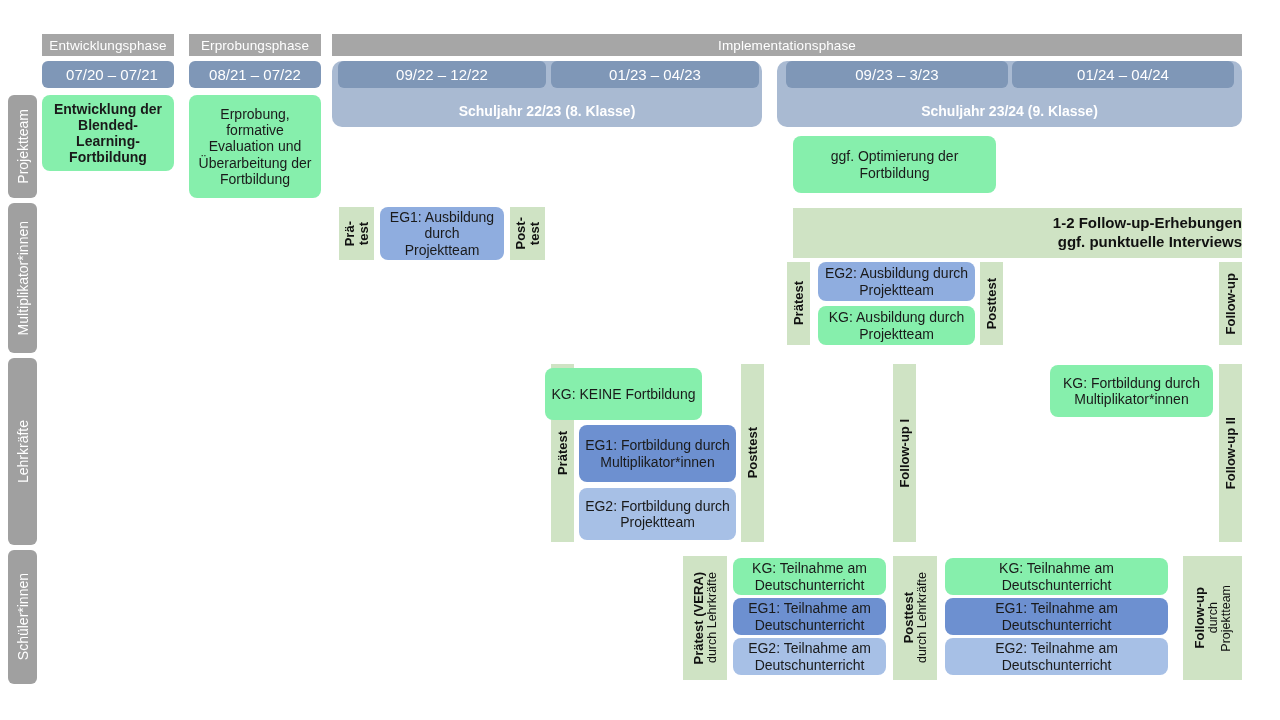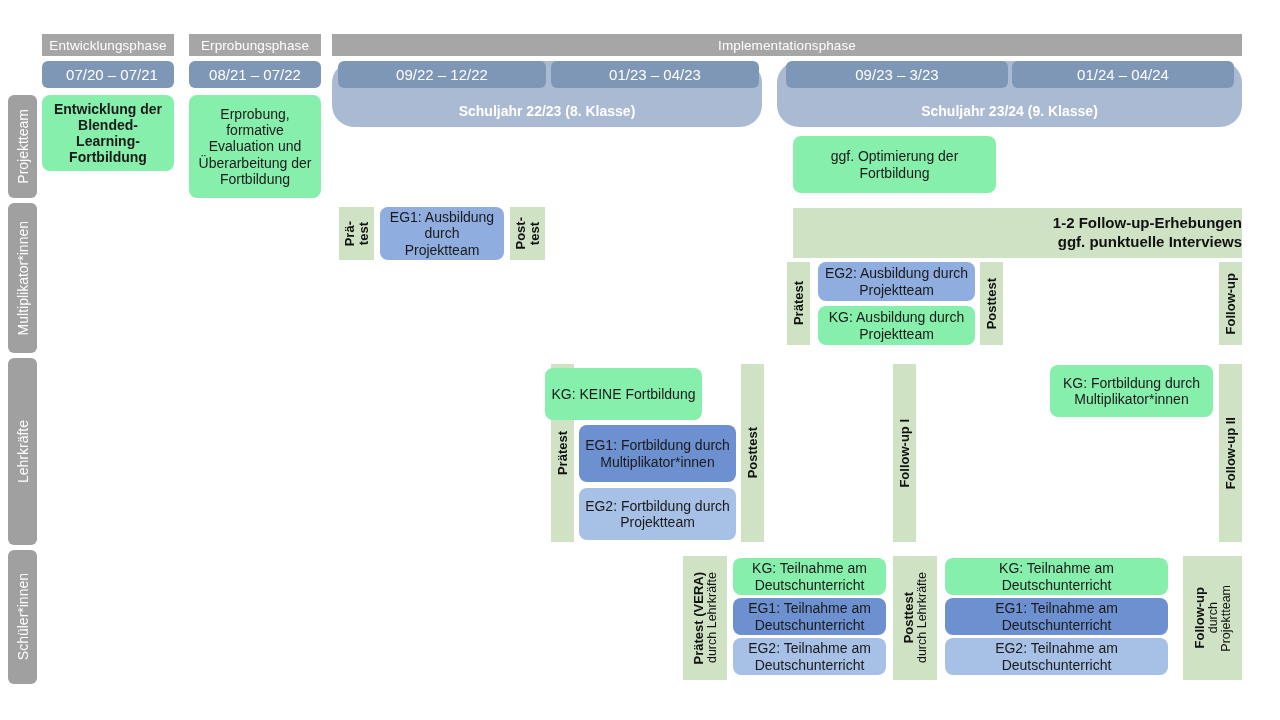--- a/index.html
+++ b/index.html
@@ -42,21 +42,21 @@
     display: flex;
     align-items: center;
     justify-content: center;
     text-align: center;
   }
   .schoolyear-bar {
     background: #a9bad2;
     color: #ffffff;
     font-size: 14px;
     font-weight: bold;
-    border-radius: 22px;
+    border-radius: 10px;
     display: flex;
     align-items: flex-end;
     justify-content: center;
     text-align: center;
     padding-bottom: 8px;
   }
   .rowlabel {
     background: #a0a0a0;
     border-radius: 6px;
     color: #ffffff;

